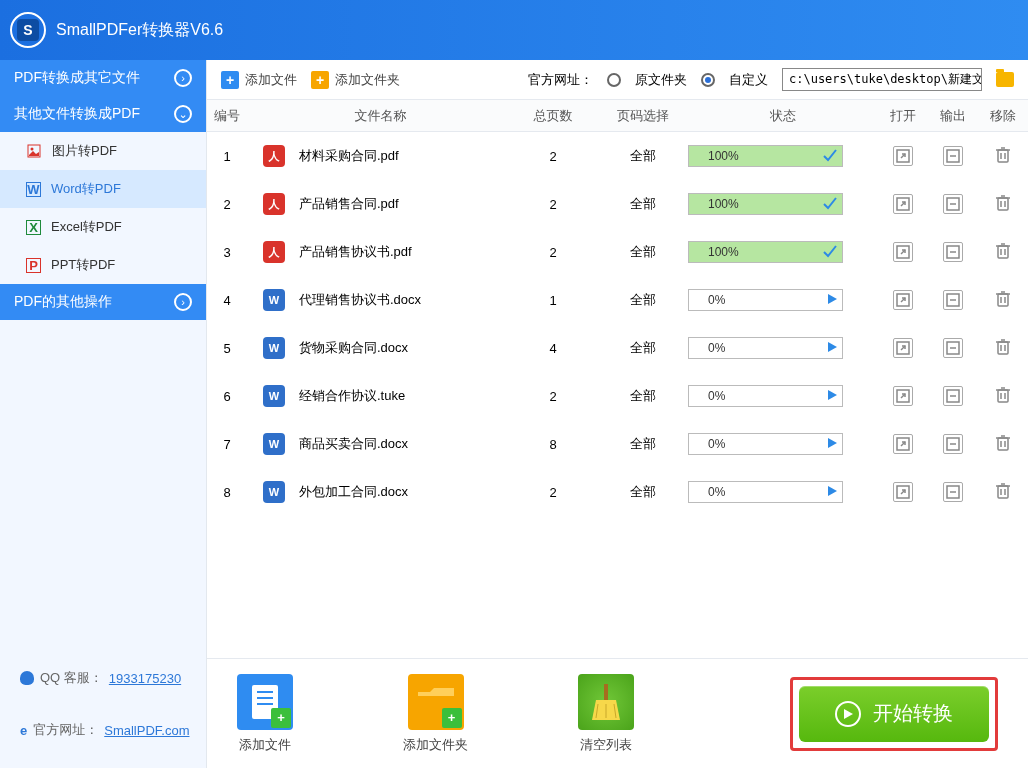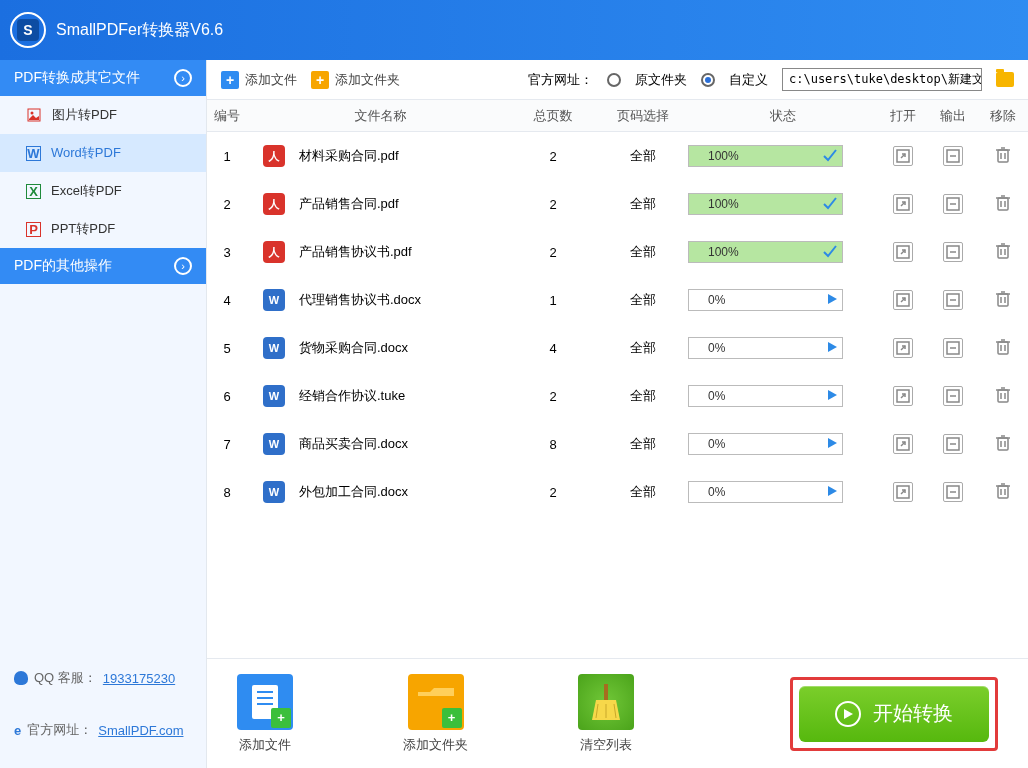--- a/index.html
+++ b/index.html
@@ -22,21 +22,21 @@
 .body { flex: 1; display: flex; min-height: 0; }
 .sidebar { width: 206px; background: #f2f7ff; display: flex; flex-direction: column; }
 .side-header { height: 36px; background: #338bf4; color: #fff; font-size: 14px; display: flex; align-items: center; padding: 0 14px; }
 .side-header .chev { margin-left: auto; width:18px;height:18px;border:2px solid #fff;border-radius:50%;display:flex;align-items:center;justify-content:center;font-size:11px;}
 .side-item { height: 38px; display: flex; align-items: center; padding-left: 26px; font-size: 13px; color: #333; }
 .side-item.active { background: #d6e9ff; color: #2d78d8; }
 .side-item .sicon { width: 16px; height: 16px; margin-right: 10px; display:flex;align-items:center;justify-content:center;}
 .filler { flex: 1; }
 .side-footer { padding: 10px 14px 14px; font-size: 12px; color: #666; }
 .side-footer a { color: #2d78d8; text-decoration: underline; }
-.side-footer .row { display:flex;align-items:center;gap:6px;margin-top:4px;}
+.side-footer .row { display:flex;align-items:center;gap:6px;margin-top:4px;margin-left:6px;}
 
 .main { flex: 1; display: flex; flex-direction: column; border-left: 1px solid #e3e8ee; }
 .toolbar { height: 40px; border-bottom: 1px solid #e5e9ef; display: flex; align-items: center; padding: 0 14px; font-size: 13px; gap: 14px; }
 .tbtn { display: flex; align-items: center; gap: 6px; color:#444;}
 .tbtn .ti { width:18px;height:18px;border-radius:2px;display:flex;align-items:center;justify-content:center;color:#fff;font-weight:bold;font-size:14px;}
 .ti-file{background:#2f8cf1;}
 .ti-folder{background:#f7a500;}
 .tool-spacer{flex:1;}
 .radio{width:14px;height:14px;border:2px solid #666;border-radius:50%;display:inline-flex;align-items:center;justify-content:center;}
 .radio.checked::after{content:"";width:6px;height:6px;background:#2b6fd6;border-radius:50%;}
@@ -89,20 +89,24 @@
       </div>
     <div class="app-title">SmallPDFer转换器V6.6</div>
   </div>
 
   <div class="body">
     <div class="sidebar">
       <div class="side-header">
         <span>PDF转换成其它文件</span>
         <span class="chev">›</span>
       </div>
+      <div class="side-header">
+        <span>其他文件转换成PDF</span>
+        <span class="chev">⌄</span>
+      </div>
       <div class="side-item">
         <span class="sicon">
             <svg width="14" height="14" viewBox="0 0 14 14">
               <rect x="1" y="1" width="12" height="12" fill="none" stroke="#d9332b"></rect>
               <circle cx="5" cy="5" r="1.5" fill="#d9332b"></circle>
               <path d="M2 11 L6 7 L9 10 L12 8 L12 12 L2 12 Z" fill="#d9332b"></path>
             </svg>
           </span>
         <span>图片转PDF</span>
       </div>

